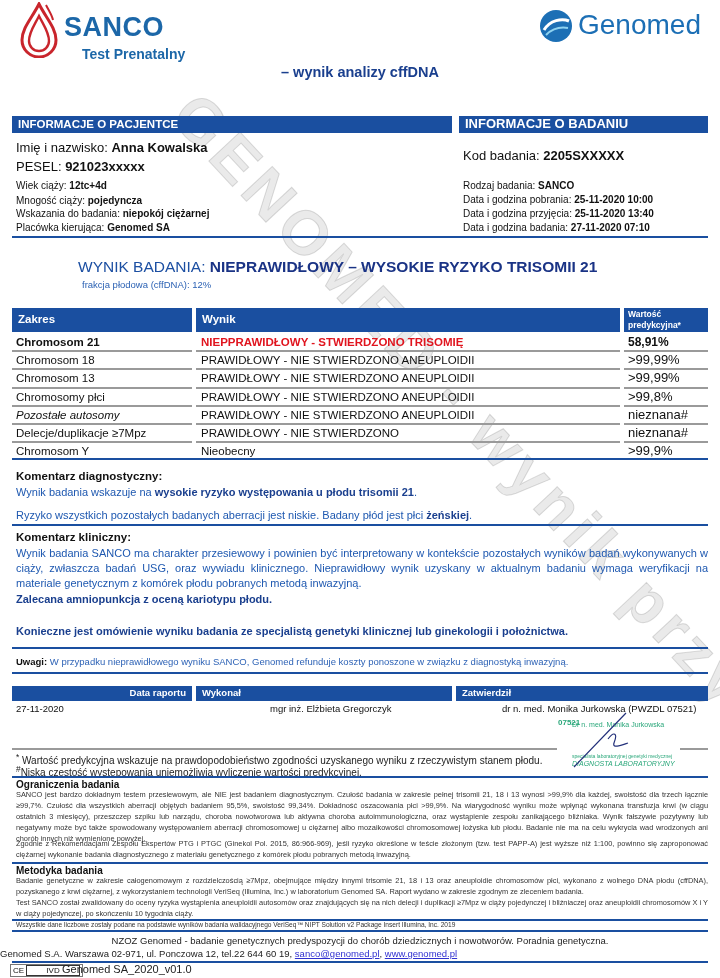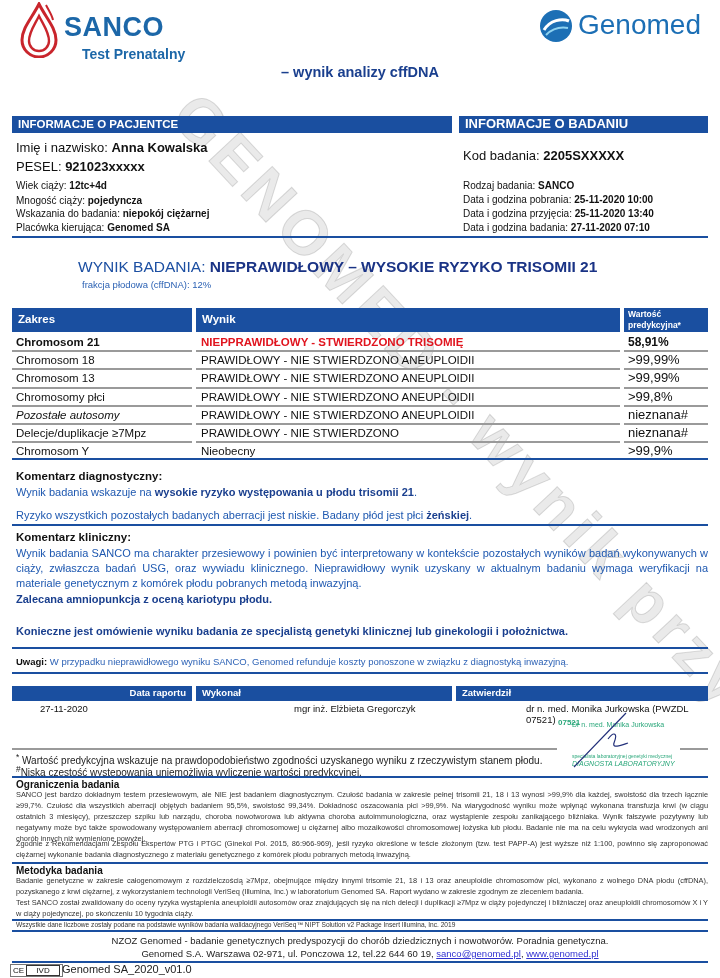--- a/index.html
+++ b/index.html
@@ -36,21 +36,21 @@
 
   
   .label-bold { font-weight: bold; font-size: 11.5px; color: #111; }
   .para { font-size: 11px; line-height: 15px; color: #1e58b0; }
   .para b { color: #1a3f8e; }
 
   #uwagi { left: 16px; top: 656px; font-size: 9.5px; color: #2e63b6; }
   #uwagi b { color: #111; }
 
   .footer-th { position: absolute; top: 686px; height: 15px; font-size: 9.5px; padding: 1px 6px; }
-  .footer-val { position: absolute; top: 703px; font-size: 9.5px; margin-left: 24px; }
+  .footer-val { position: absolute; top: 703px; font-size: 9.5px; }
 
   .note { font-size: 10px; color: #222; }
   .fine-title { font-weight: bold; font-size: 10px; color: #111; }
   .fine { font-size: 7.4px; line-height: 11px; color: #333; text-align: justify; }
 
   #watermark { position: absolute; left: 0; top: 0; width: 720px; height: 978px; pointer-events: none; overflow: hidden; }
   #watermark span { position: absolute; left: 10px; top: 470px; transform: rotate(47deg); transform-origin: center; font-size: 62px; font-weight: bold; color: rgba(140,140,140,0.18); letter-spacing: 6px; white-space: nowrap; -webkit-text-stroke: 1px rgba(120,120,120,0.25); }
 
   .stamp { position: absolute; left: 558px; top: 719px; width: 130px; height: 58px; color: #2aa77a; font-size: 7px; }
   a { color: #3030d0; text-decoration: underline; }
@@ -248,20 +248,20 @@
 
 <div class="abs fine-title" style="left:16px;top:865px;">Metodyka badania</div>
 <div class="abs fine" style="left:16px;top:875px;width:692px;">Badanie genetyczne w zakresie całogenomowym z rozdzielczością ≥7Mpz, obejmujące między innymi trisomie 21, 18 i 13 oraz aneuploidie chromosomów płci, wykonano z wolnego DNA płodu (cffDNA), pozyskanego z krwi ciężarnej, z wykorzystaniem technologii VeriSeq (Illumina, Inc.) w laboratorium Genomed SA. Raport wydano w zakresie zgodnym ze zleceniem badania.</div>
 <div class="abs fine" style="left:16px;top:897px;width:692px;">Test SANCO został zwalidowany do oceny ryzyka wystąpienia aneuploidii autosomów oraz znajdujących się na nich delecji i duplikacji ≥7Mpz w ciąży pojedynczej i bliźniaczej oraz aneuploidii chromosomów X i Y w ciąży pojedynczej, po skończeniu 10 tygodnia ciąży.</div>
 <div class="rule" style="left:12px;top:919px;width:696px;"></div>
 
 <div class="abs" style="left:16px;top:921px;font-size:6.6px;color:#333;">Wszystkie dane liczbowe zostały podane na podstawie wyników badania walidacyjnego VeriSeq™ NIPT Solution v2 Package Insert Illumina, Inc. 2019</div>
 <div class="rule" style="left:12px;top:930px;width:696px;"></div>
 
 <div class="abs" style="left:0;width:720px;top:935px;text-align:center;font-size:9.5px;color:#222;">NZOZ Genomed - badanie genetycznych predyspozycji do chorób dziedzicznych i nowotworów. Poradnia genetyczna.</div>
-<div class="abs" style="left:0;width:720px;top:948px;text-align:center;font-size:9.5px;color:#222;padding-left:20px;">
+<div class="abs" style="left:0;width:720px;top:948px;text-align:left;font-size:9.5px;color:#222;">
   <span>Genomed S.A. Warszawa 02-971, ul. Ponczowa 12, tel.22 644 60 19, </span><a>sanco@genomed.pl</a><span>, </span><a>www.genomed.pl</a>
 </div>
 <div class="rule" style="left:12px;top:961px;width:696px;"></div>
 <div class="abs" style="left:10px;top:964px;border:1px solid #777;font-size:8px;padding:0 2px;line-height:11px;">
-  <span>CE</span> <span style="border:1px solid #333;padding:0 9px;">IVD</span>
+  <span>CE</span> <span style="border:1px solid #333;padding:0 19px;">IVD</span>
 </div>
 <div class="abs" style="left:62px;top:963px;font-size:11px;color:#222;">Genomed SA_2020_v01.0</div>
 
 </body></html>

